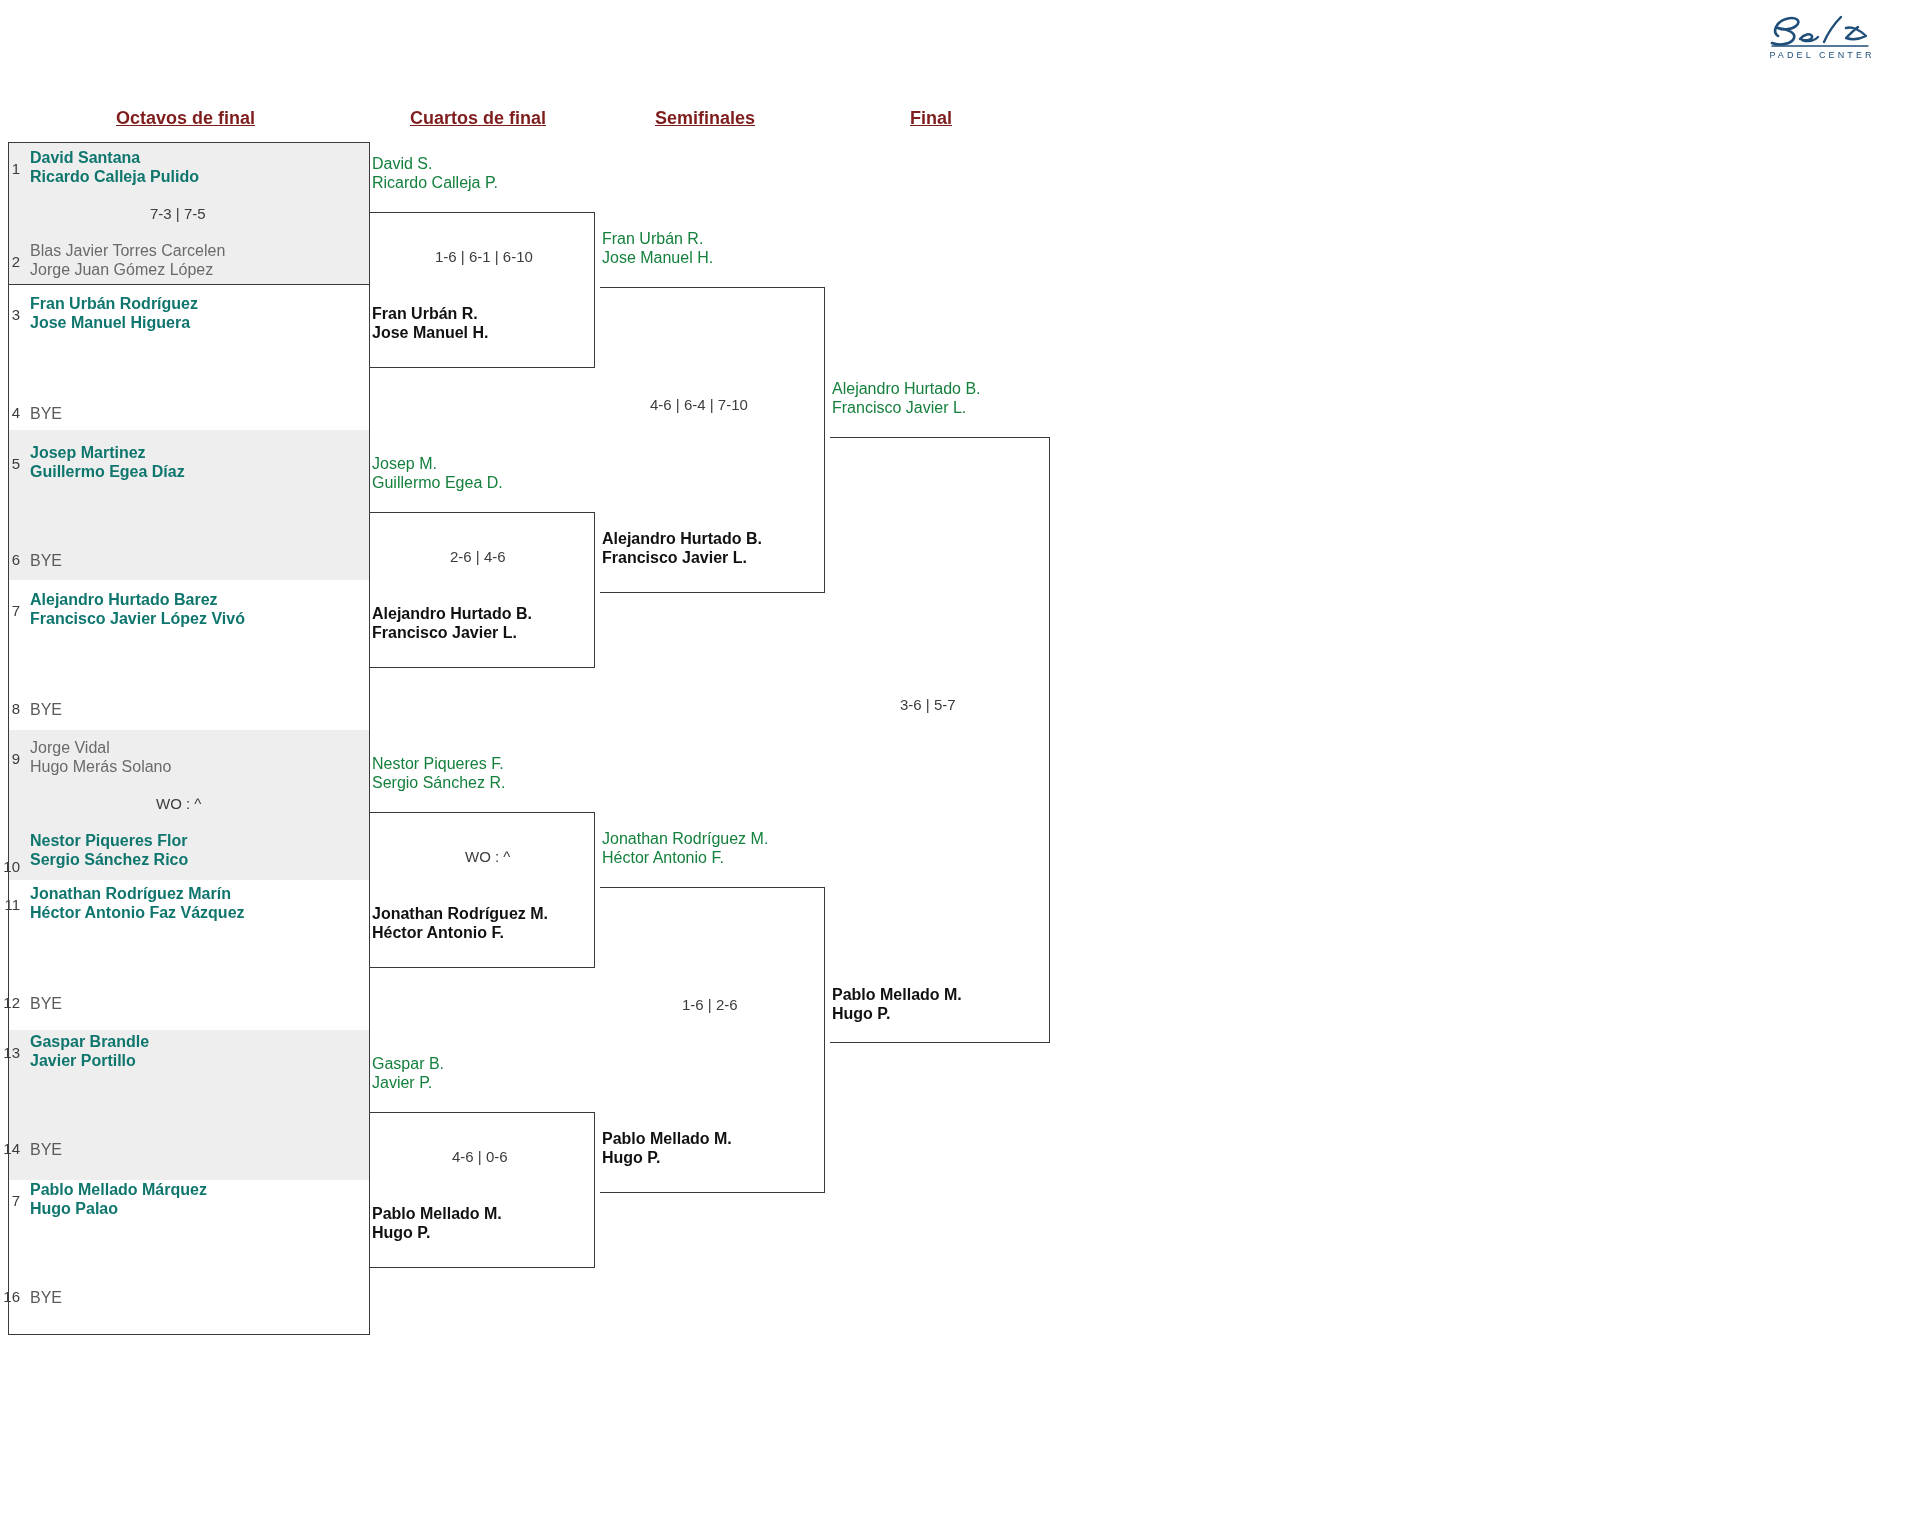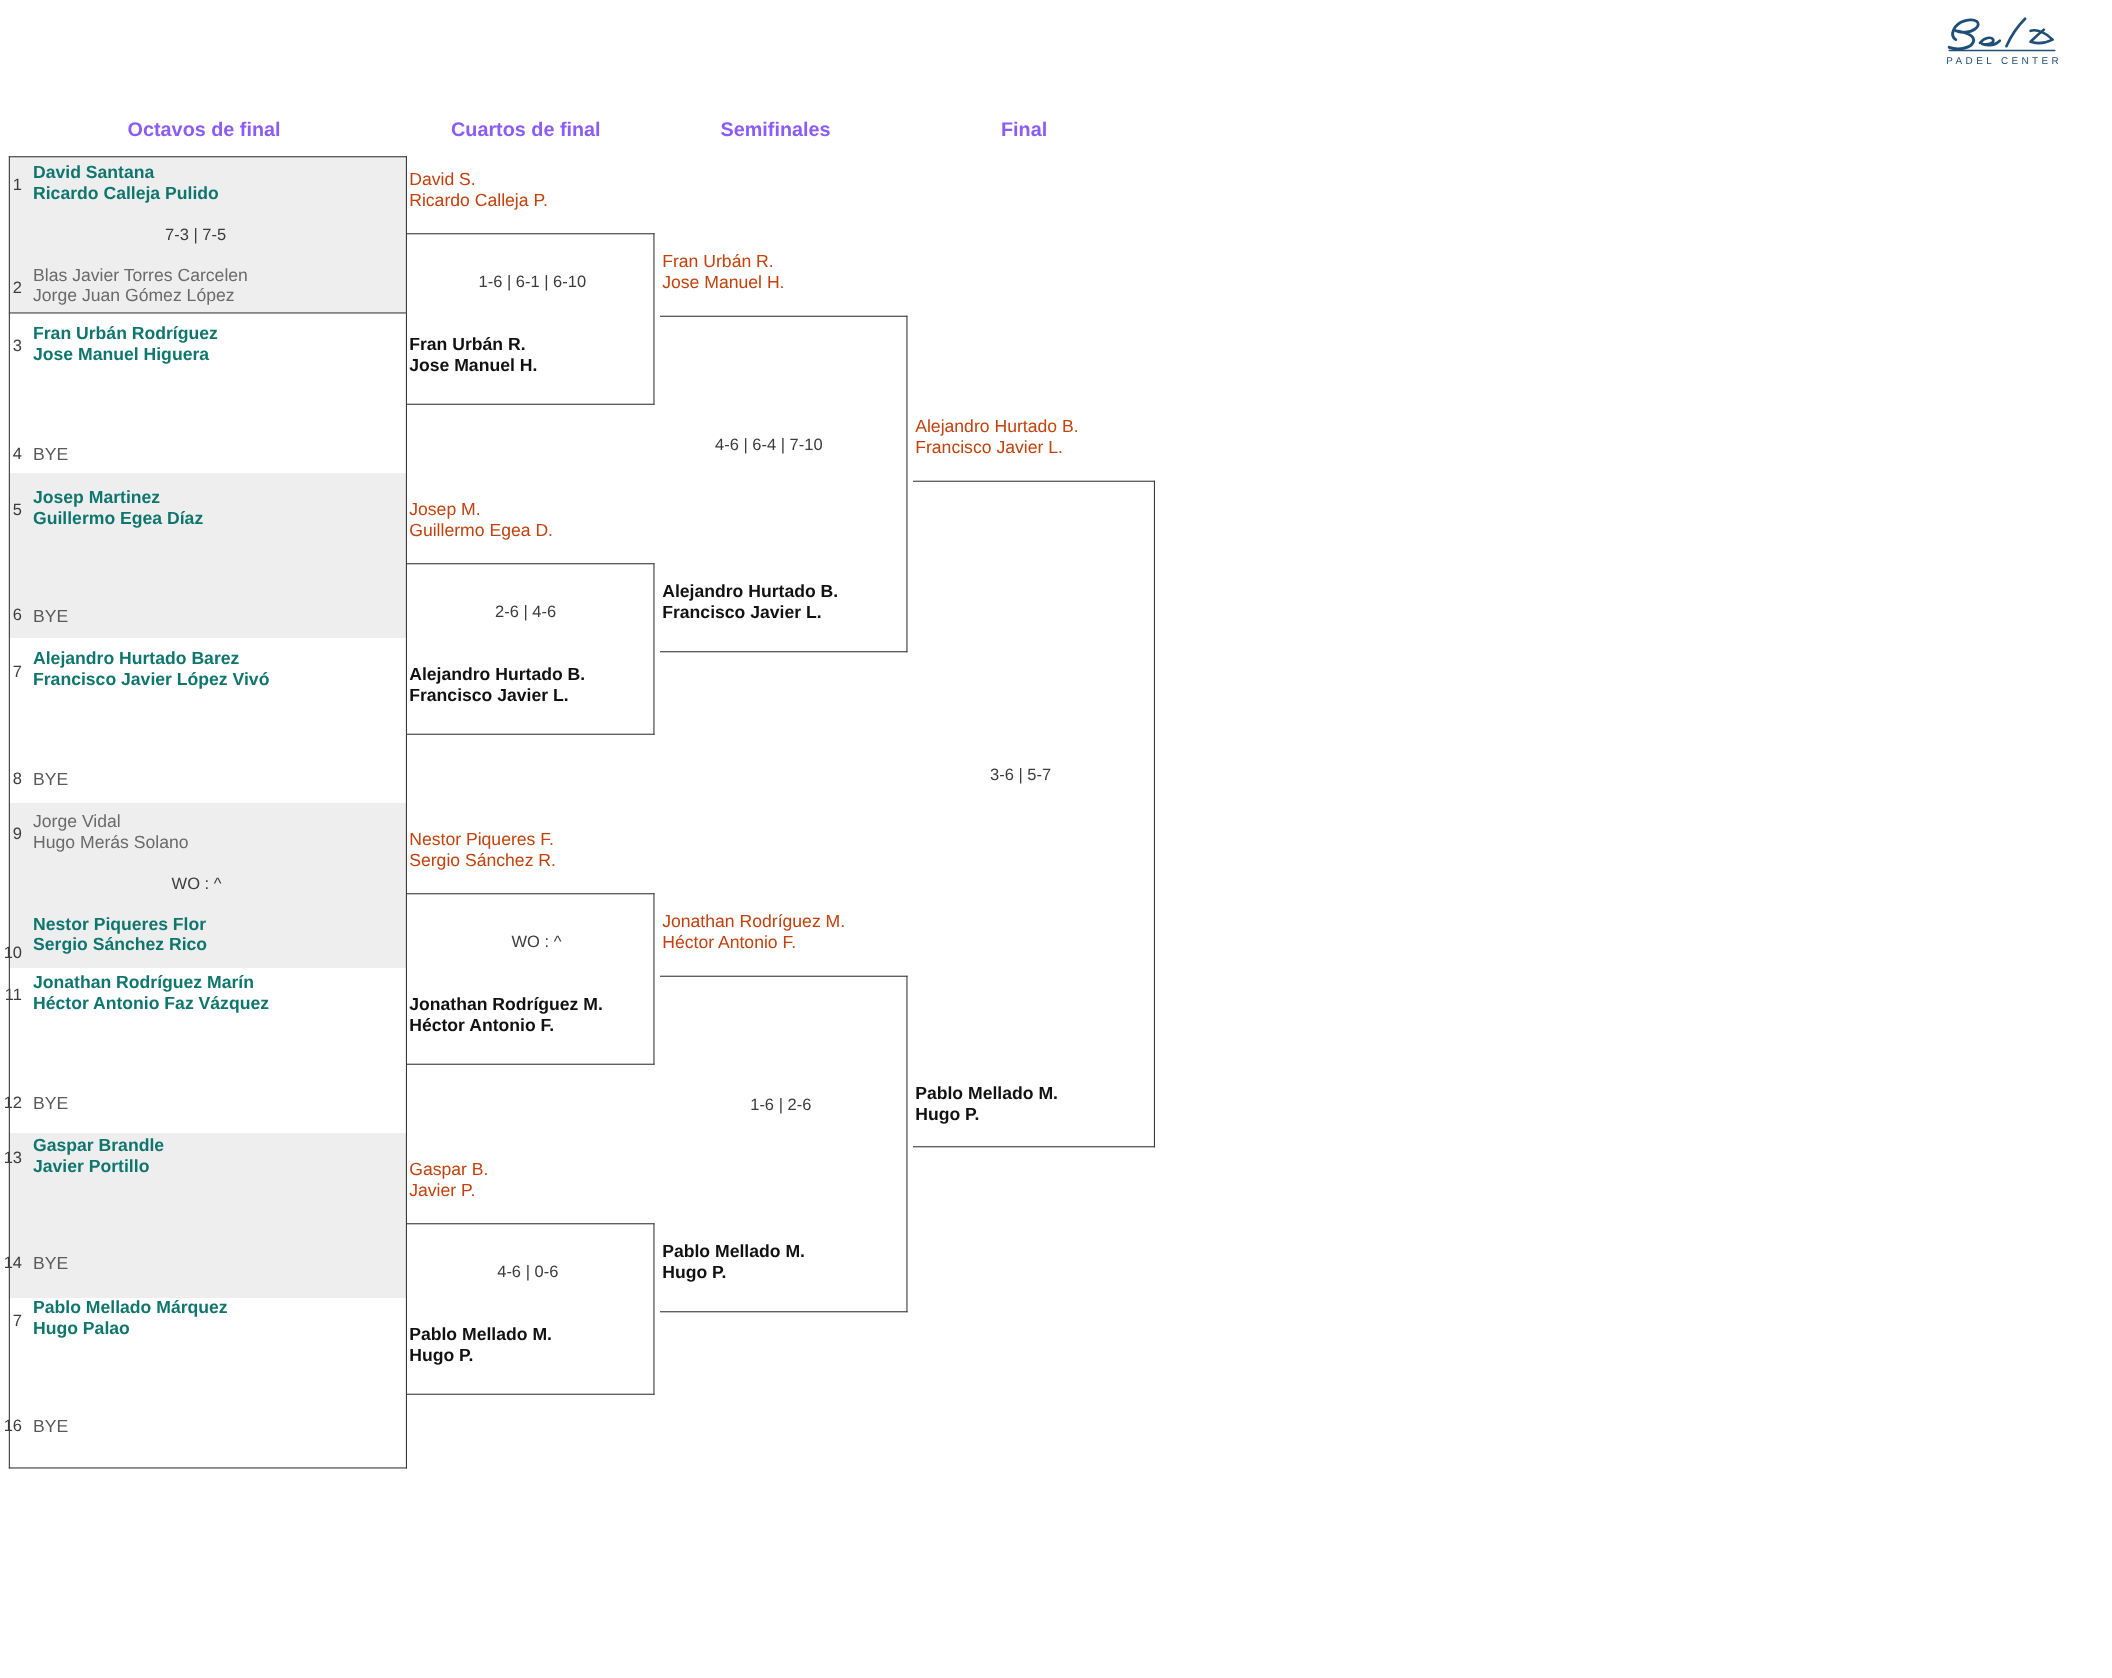--- a/index.html
+++ b/index.html
@@ -12,21 +12,21 @@
 
   
   .title-block{position:absolute;left:8px;top:4px;}
   .title-line1{font-size:24px;font-weight:700;letter-spacing:.1px;line-height:29px;color:#111;}
   .title-line2{font-size:24px;font-weight:700;letter-spacing:.1px;line-height:29px;color:#111;}
 
   .logo{position:absolute;left:1742px;top:6px;width:160px;height:56px;}
   .logo svg{display:block;}
 
   
-  .round-head{position:absolute;font-size:18px;font-weight:700;color:#8b5cf6;white-space:nowrap;}
+  .round-head{position:absolute;font-size:18px;font-weight:700;color:#7f1d1d;white-space:nowrap;text-decoration:underline;}
 
   
   .r1{position:absolute;left:8px;width:362px;box-sizing:border-box;
       border-left:1.5px solid #3a3a3a;border-right:1.5px solid #3a3a3a;}
   .r1.shaded{background:#eeeeee;}
   .r1.topline{border-top:1.5px solid #3a3a3a;}
   .r1.botline{border-bottom:1.5px solid #3a3a3a;}
 
   .slot{position:absolute;left:0;width:362px;}
   .seed{position:absolute;font-size:15px;color:#3c3c3c;text-align:right;width:20px;}
@@ -35,21 +35,21 @@
   .team.lose{font-weight:400;color:#6a6a6a;}
   .team.bye{font-weight:400;color:#5a5a5a;font-size:16px;}
 
   .score{position:absolute;font-size:15px;color:#3c3c3c;white-space:nowrap;}
 
   
   .conn{position:absolute;box-sizing:border-box;border:1.5px solid #3a3a3a;border-left:none;}
 
   .adv{position:absolute;font-size:16px;line-height:19px;white-space:nowrap;}
   .adv.win{font-weight:700;color:#111;}
-  .adv.lose{font-weight:400;color:#c2410c;}
+  .adv.lose{font-weight:400;color:#15803d;}
 </style>
 </head>
 <body>
 
 <div class="stage">
 
 
   <div class="logo">
     <svg width="160" height="56" viewBox="0 0 160 56">
       <g fill="none" stroke="#1f4e79" stroke-linecap="round" stroke-linejoin="round">

